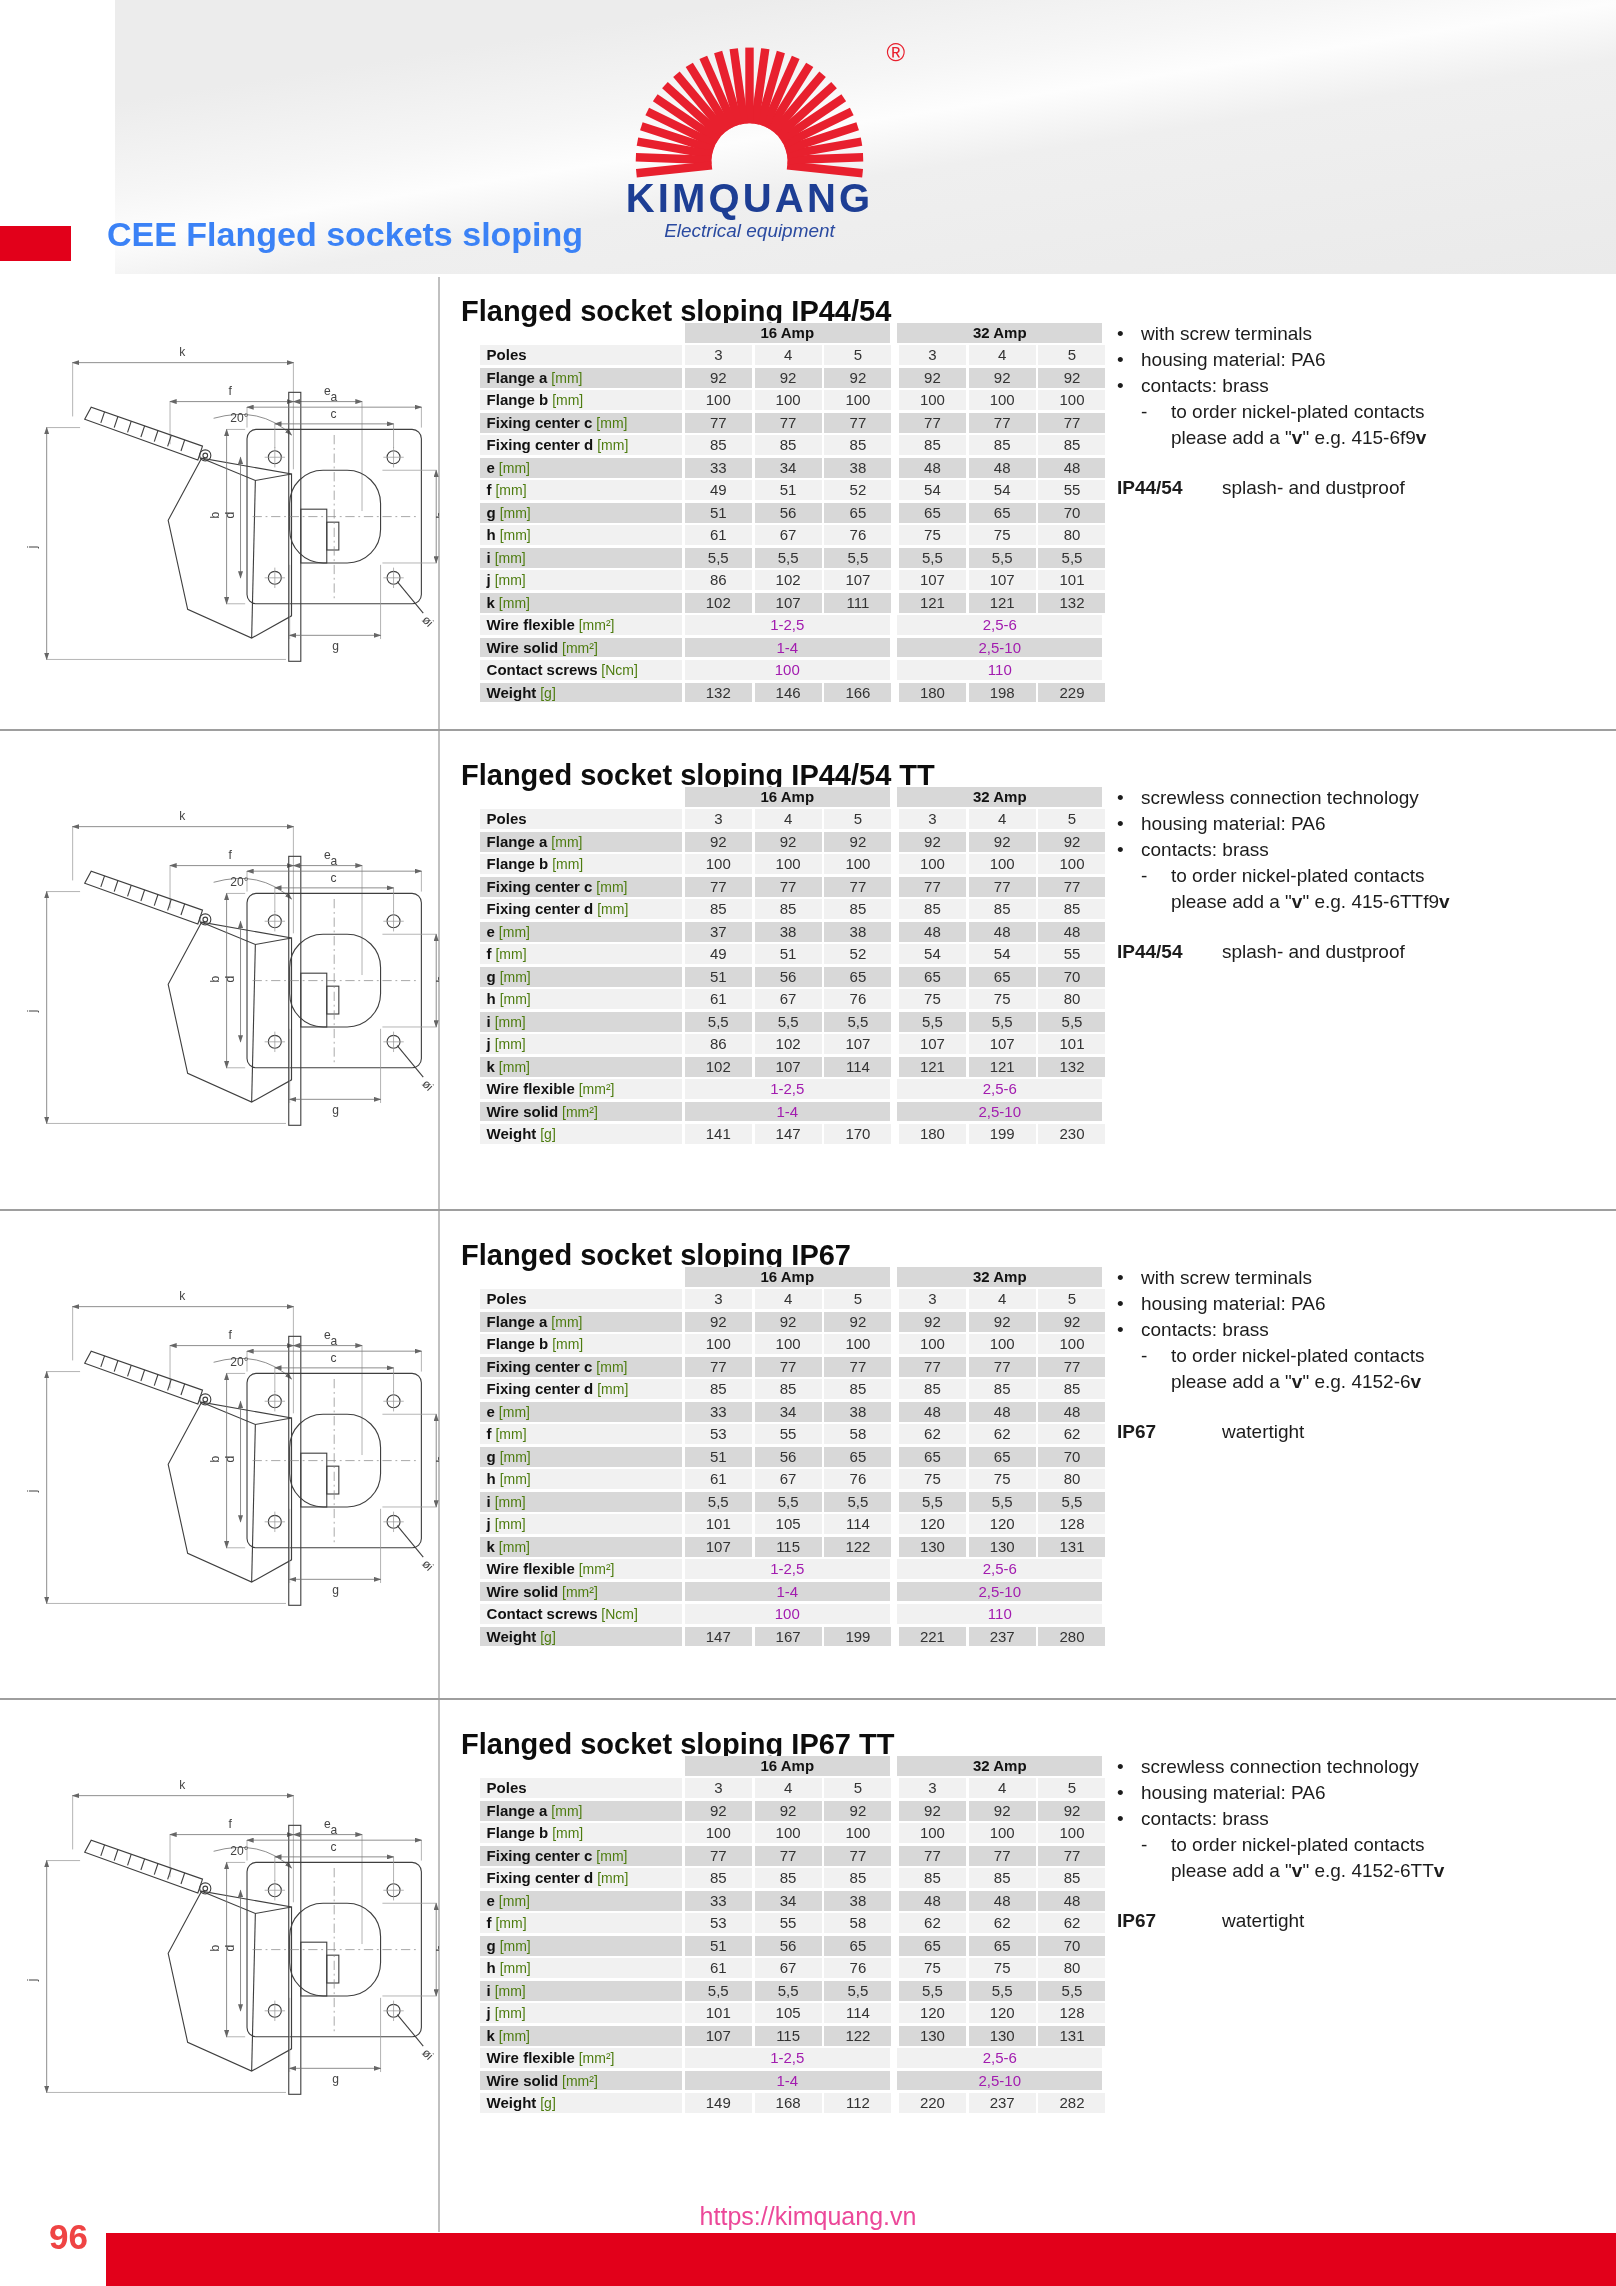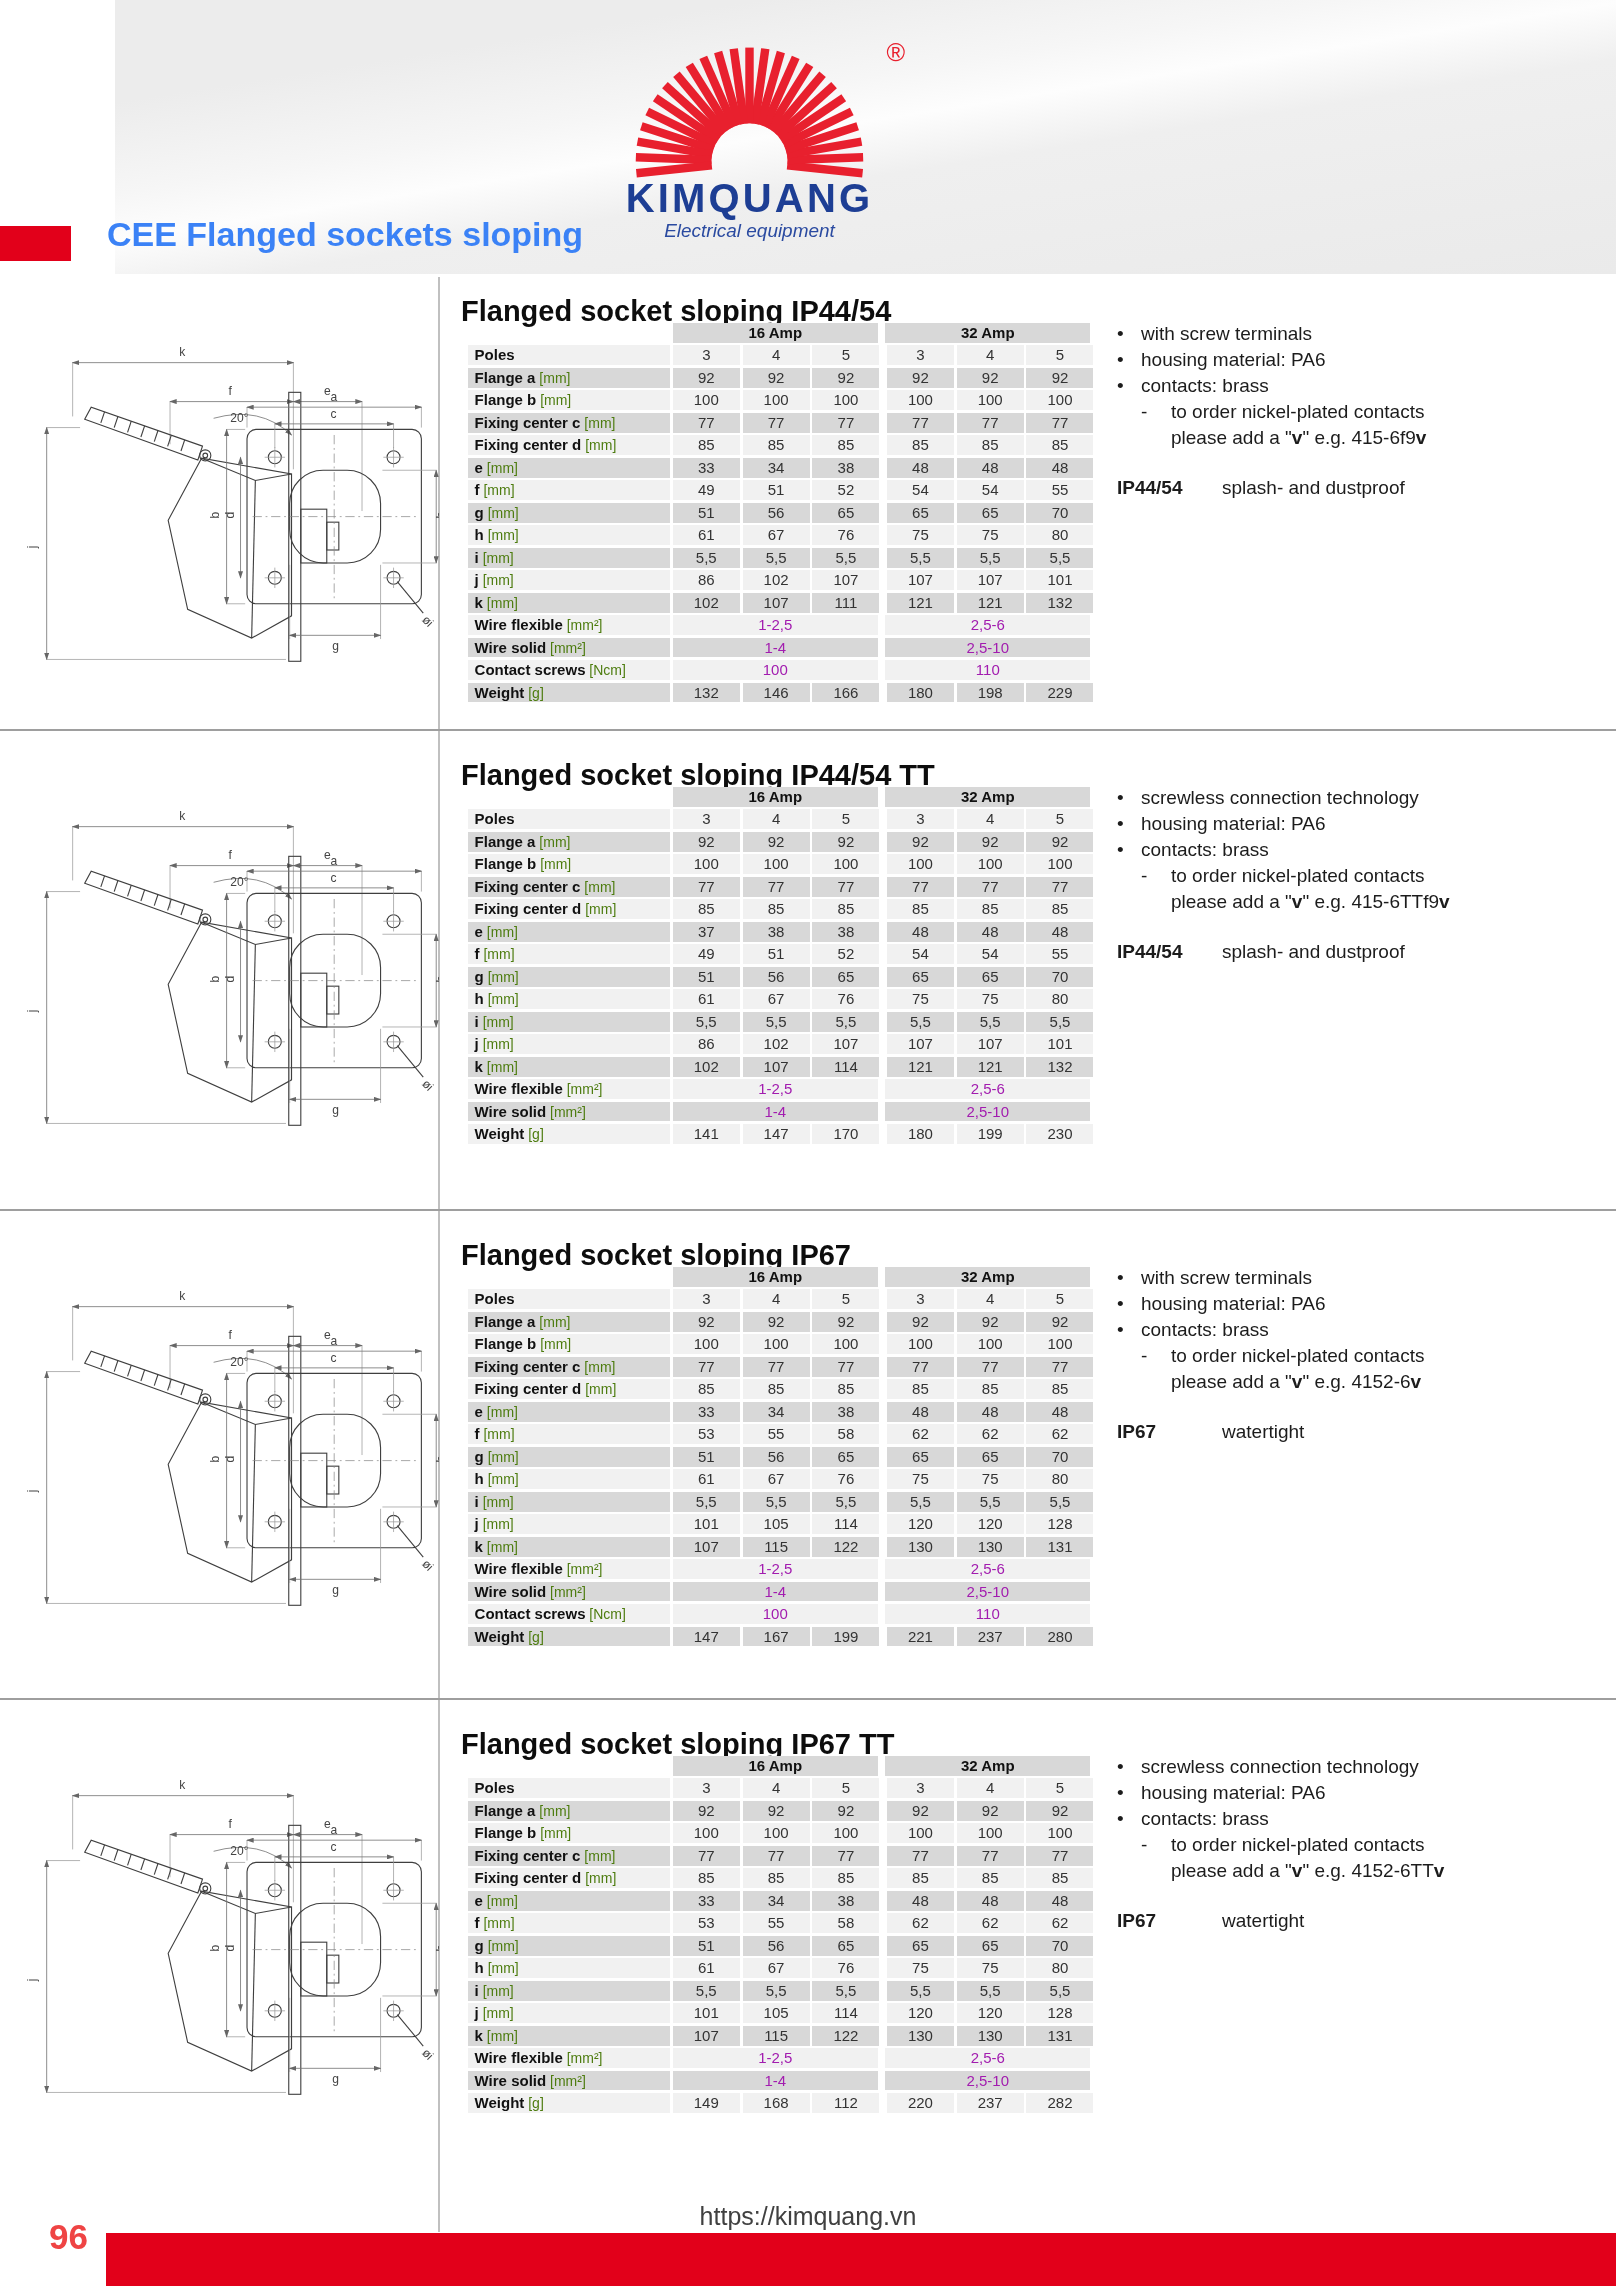--- a/index.html
+++ b/index.html
@@ -17,21 +17,21 @@
   .logo .brand{font-size:38px;font-weight:bold;fill:#1d3e94;letter-spacing:3px;}
   .logo .tagline{font-size:18px;font-style:italic;fill:#2a4aa0;}
   .logo .reg{font-size:24px;fill:#e8202e;}
 
   .vline{position:absolute;left:438px;top:277px;width:1.9px;height:1955px;background:#c0c0c0;}
   .hdiv{position:absolute;left:0;width:1616px;height:1.9px;background:#9e9e9e;}
 
   
   .section{position:absolute;left:0;width:1616px;height:483px;}
   .sec-title{position:absolute;left:461px;top:19px;margin:0;font-size:29px;font-weight:bold;color:#0d0d0d;white-space:nowrap;}
-  .tbl{position:absolute;left:468px;top:47px;}
+  .tbl{position:absolute;left:480px;top:47px;}
   .t-row{display:flex;margin-bottom:2.8px;}
   .c{height:19.7px;line-height:19.7px;font-size:15px;box-sizing:border-box;}
   .lbl{width:202px;padding-left:6.6px;font-weight:bold;color:#111;white-space:nowrap;overflow:hidden;}
   .lbl .unit{font-weight:normal;color:#4d7c0f;font-size:14px;}
   .v{width:67px;text-align:center;color:#333;margin-left:2.8px;}
   .v.g2{margin-left:7.5px;}
   .sp{width:205px;text-align:center;color:#a21caf;margin-left:2.8px;}
   .sp.g2{margin-left:7.5px;}
   .dk{background:#d8d8d8;}
   .lt{background:#f1f1f1;}
@@ -50,21 +50,21 @@
   .drawing svg{width:100%;height:100%;}
   .drawing .ln{stroke:#3f3f3f;fill:none;stroke-width:1.2;}
   .drawing .dim{stroke:#777;fill:none;stroke-width:0.9;}
   .drawing .ext{stroke:#999;fill:none;stroke-width:0.8;}
   .drawing .cl{stroke:#8a8a8a;stroke-width:0.8;stroke-dasharray:10 4 2 4;fill:none;}
   .drawing .dl{font-size:13px;fill:#444;}
 
   
   .foot-bar{position:absolute;left:106px;right:0;top:2233px;height:53px;background:#e2001a;}
   .page-num{position:absolute;left:49px;top:2217px;font-size:35px;font-weight:bold;color:#ef4444;}
-  .foot-url{position:absolute;left:0;top:2202px;width:1616px;text-align:center;font-size:25px;color:#404040;}
+  .foot-url{position:absolute;left:0;top:2202px;width:1616px;text-align:center;font-size:25px;color:#ec4899;}
 </style>
 </head>
 <body>
 
 <div id="page">
   <div class="hdr-band"></div>
 
   <div class="logo">
     <svg viewBox="0 0 320 220">
       <g id="logo-rays">

